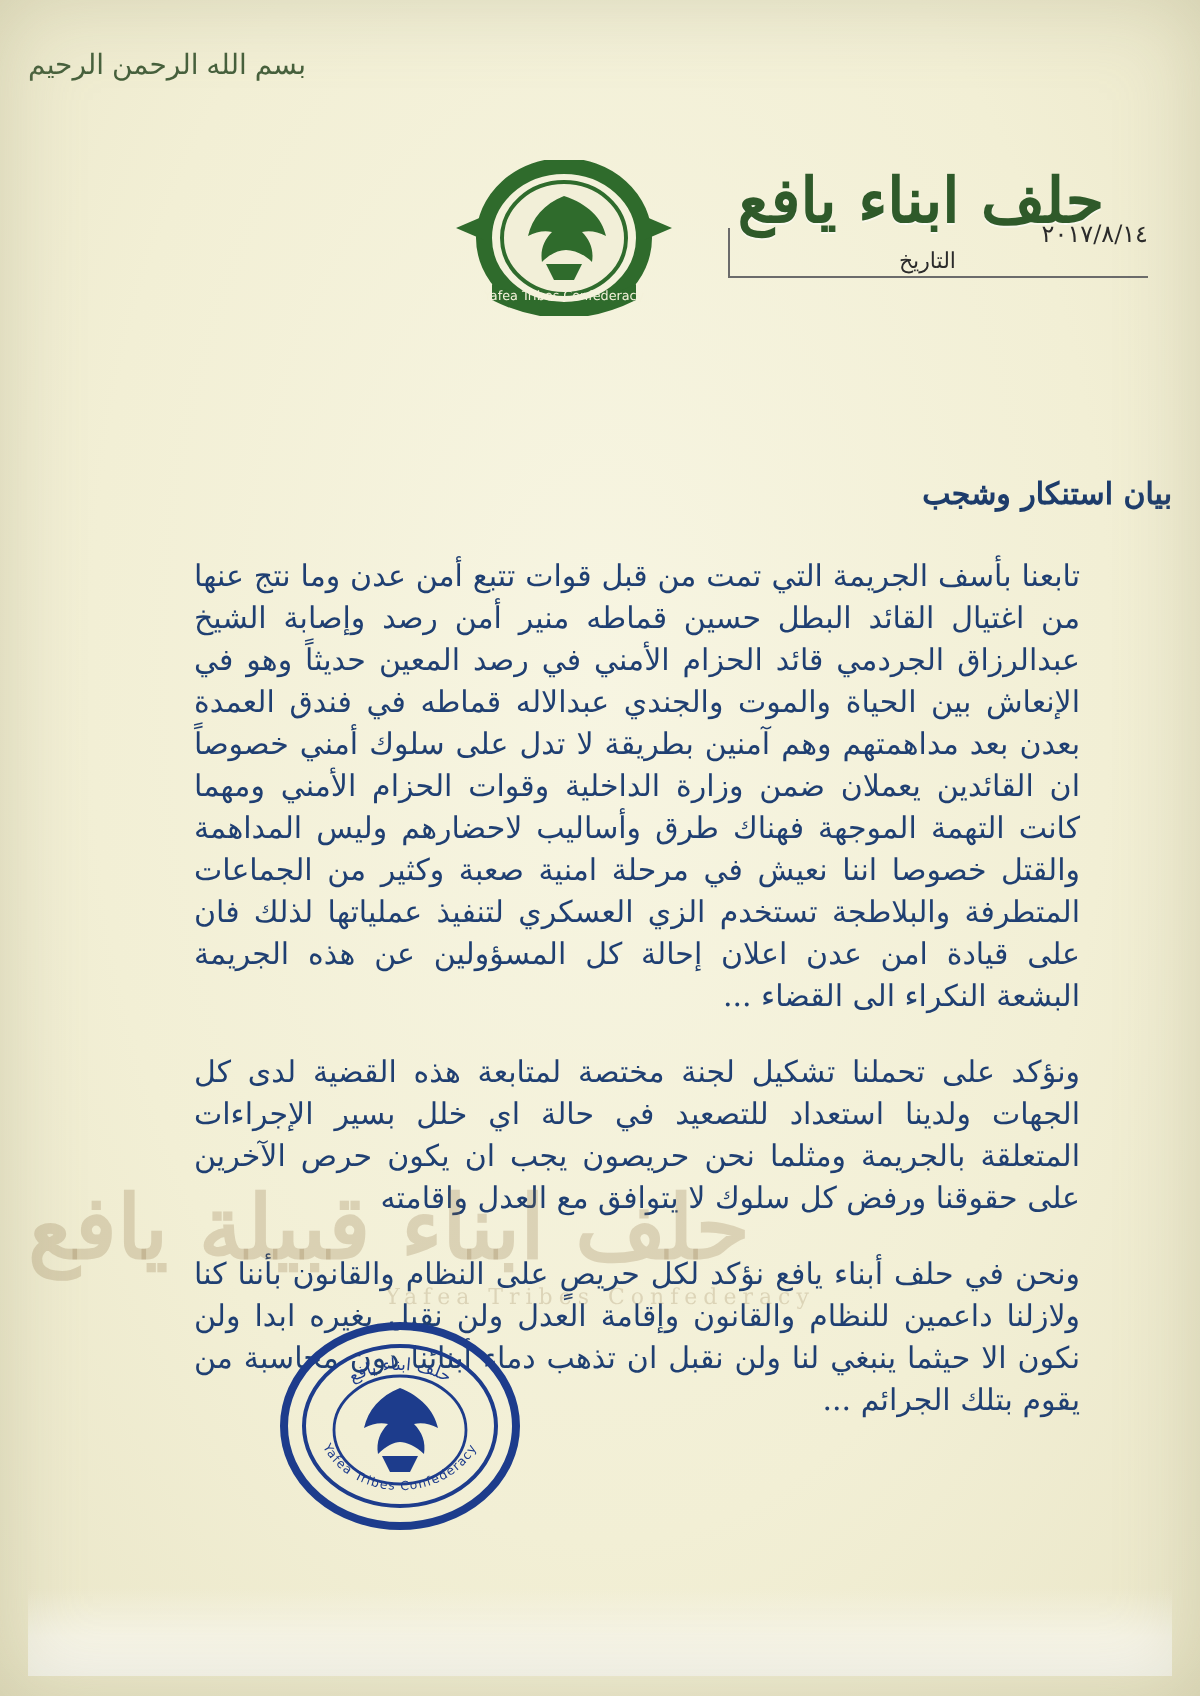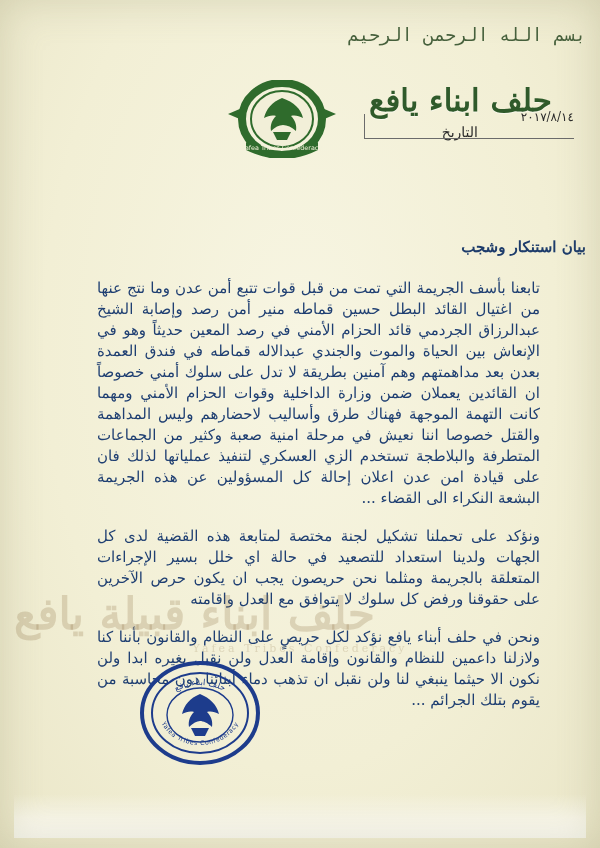--- a/index.html
+++ b/index.html
@@ -34,23 +34,23 @@
     right: 14px;
     bottom: 10px;
   }
 
   
   .basmala {
     position: absolute;
     top: 14px;
     left: 0;
     right: 0;
-    text-align: right;
-    font-family: Liberation Mono, monospace;
-    font-size: 18px;
+    text-align: left;
+    font-family: Liberation Sans, sans-serif;
+    font-size: 14px;
     color: #46603c;
     letter-spacing: 0px;
   }
 
   
   .header {
     position: absolute;
     top: 56px;
     left: 0;
     right: 0;
@@ -84,21 +84,21 @@
     right: 12px;
     width: 210px;
     height: 40px;
     direction: rtl;
   }
   .date-label {
     position: absolute;
     right: 96px;
     top: 18px;
     font-family: Liberation Sans, sans-serif;
-    font-size: 14px;
+    font-size: 11px;
     color: #2b2b2b;
     letter-spacing: 1px;
   }
   .date-value {
     position: absolute;
     right: 0;
     top: 4px;
     font-family: "DejaVu Serif", serif;
     font-size: 12px;
     color: #2b2b2b;

